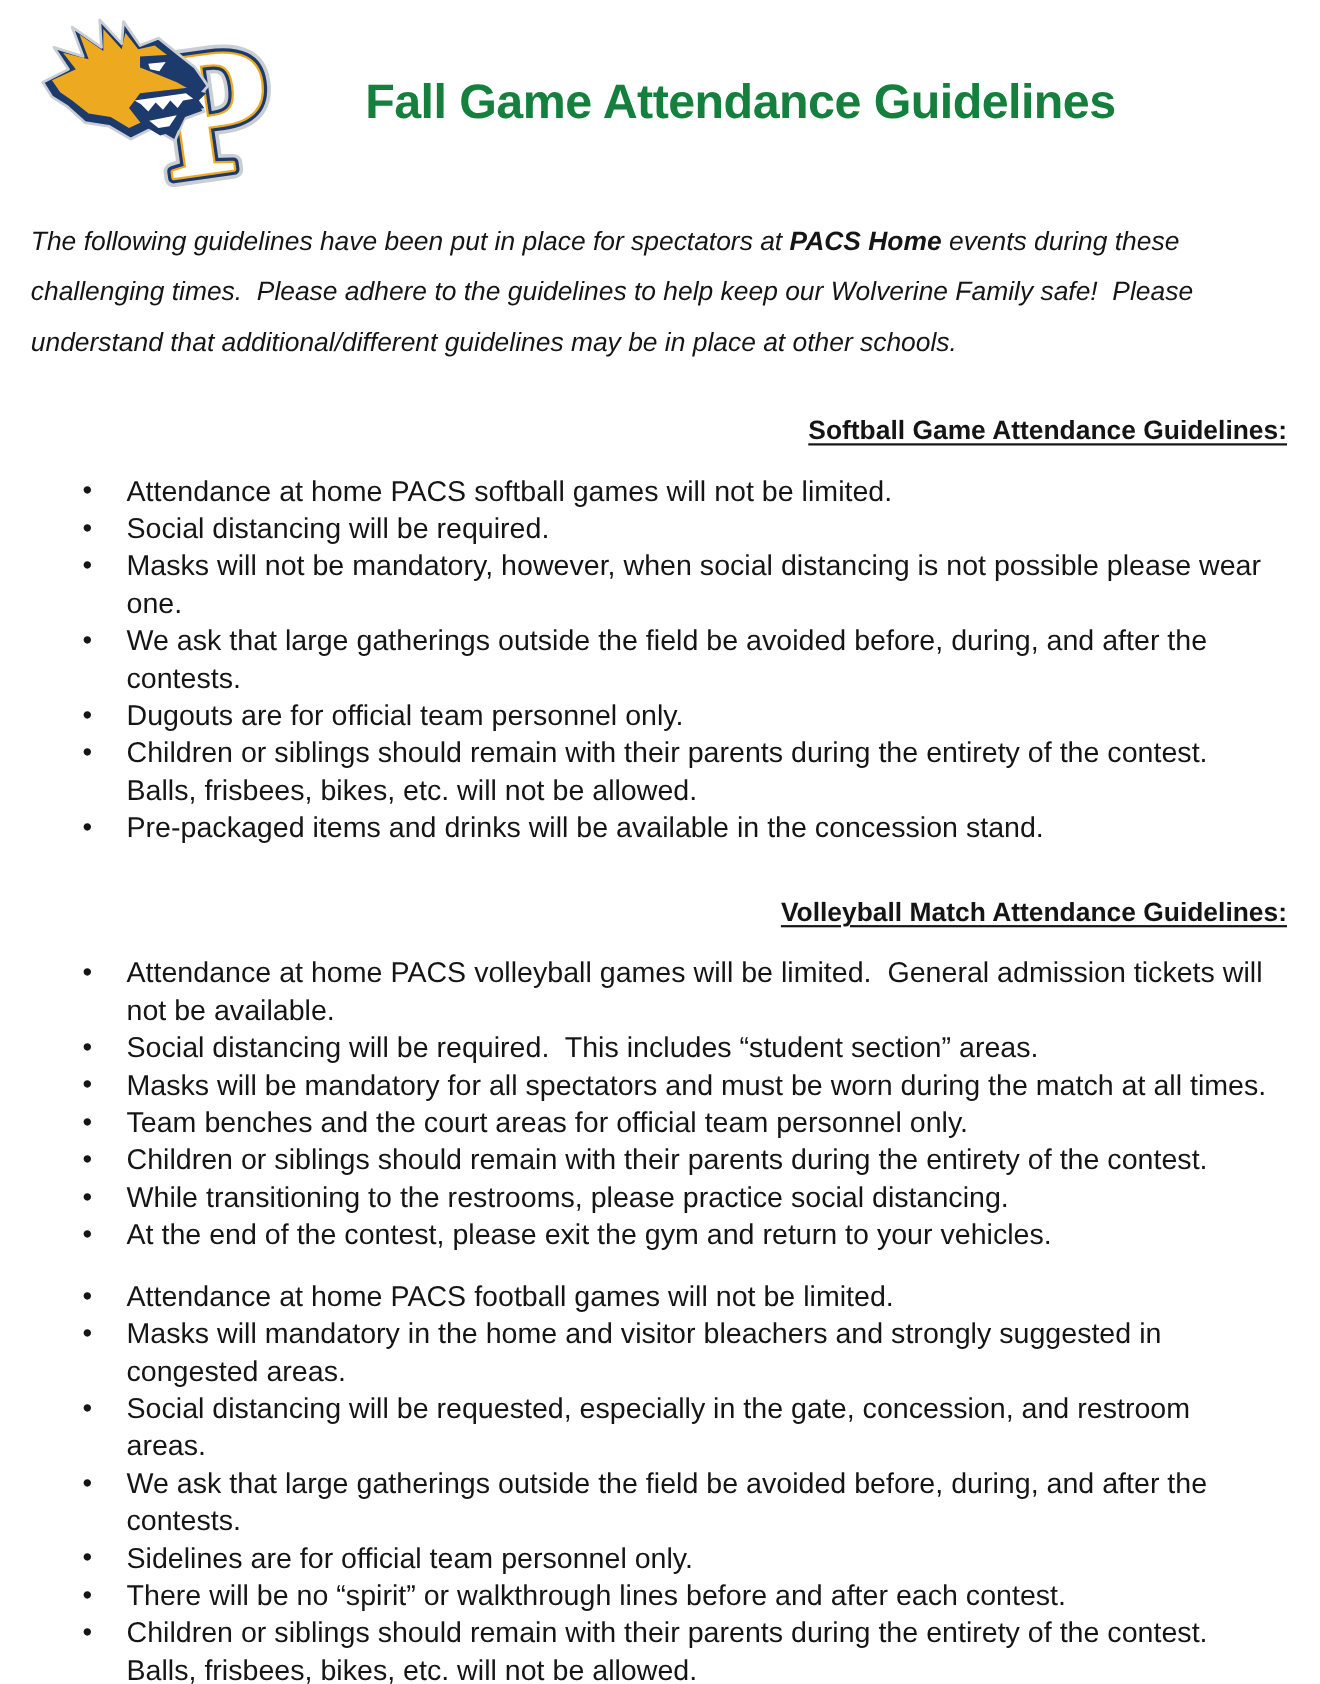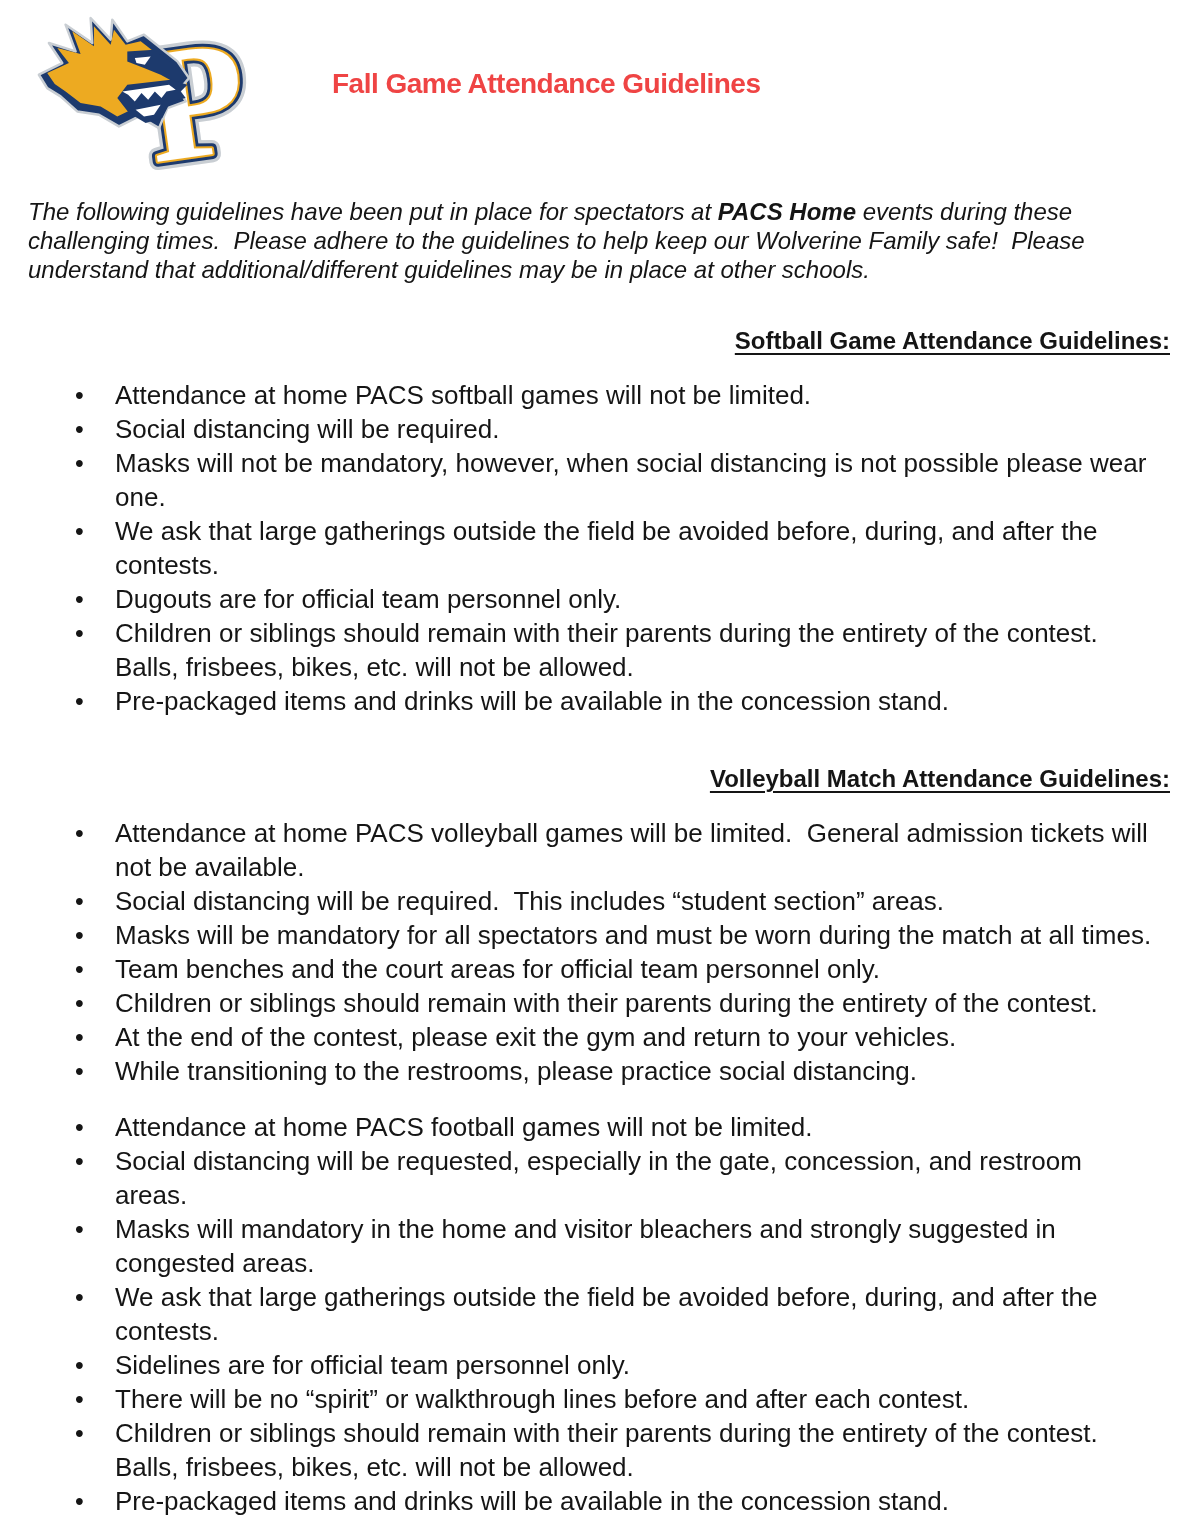--- a/index.html
+++ b/index.html
@@ -23,33 +23,33 @@
     display: flex;
     align-items: flex-start;
   }
   .logo {
     width: 252px;
     height: 171px;
     flex: 0 0 auto;
   }
   .doc-title {
     margin: 60px 0 0 52px;
-    font-size: 28px;
+    font-size: 44px;
     font-weight: bold;
     letter-spacing: -0.5px;
-    color: #ef4444;
+    color: #15803d;
     white-space: pre-wrap;
   }
   
   .intro {
     margin-top: 18px;
     max-width: 1090px;
     font-size: 24px;
     font-style: italic;
-    line-height: 29px;
+    line-height: 46px;
     white-space: pre-wrap;
   }
   .intro b { font-weight: bold; }
   
   .section-heading {
     margin: 42px 0 0 0;
     font-size: 24px;
     font-weight: bold;
     line-height: 30px;
     text-decoration: underline;
@@ -121,28 +121,28 @@
     <li>Pre-packaged items and drinks will be available in the concession stand.</li>
   </ul>
 
   <h2 class="section-heading gap">Volleyball Match Attendance Guidelines:</h2>
   <ul class="bullets">
     <li>Attendance at home PACS volleyball games will be limited.  General admission tickets will not be available.</li>
     <li>Social distancing will be required.  This includes “student section” areas.</li>
     <li>Masks will be mandatory for all spectators and must be worn during the match at all times.</li>
     <li>Team benches and the court areas for official team personnel only.</li>
     <li>Children or siblings should remain with their parents during the entirety of the contest.</li>
+    <li>While transitioning to the restrooms, please practice social distancing.</li>
     <li>At the end of the contest, please exit the gym and return to your vehicles.</li>
-    <li>While transitioning to the restrooms, please practice social distancing.</li>
   </ul>
 
   <ul class="bullets">
     <li>Attendance at home PACS football games will not be limited.</li>
+    <li>Masks will mandatory in the home and visitor bleachers and strongly suggested in congested areas.</li>
     <li>Social distancing will be requested, especially in the gate, concession, and restroom areas.</li>
-    <li>Masks will mandatory in the home and visitor bleachers and strongly suggested in congested areas.</li>
     <li>We ask that large gatherings outside the field be avoided before, during, and after the contests.</li>
     <li>Sidelines are for official team personnel only.</li>
     <li>There will be no “spirit” or walkthrough lines before and after each contest.</li>
     <li>Children or siblings should remain with their parents during the entirety of the contest.  Balls, frisbees, bikes, etc. will not be allowed.</li>
     <li>Pre-packaged items and drinks will be available in the concession stand.</li>
   </ul>
 
 </div>
 
 </body></html>

